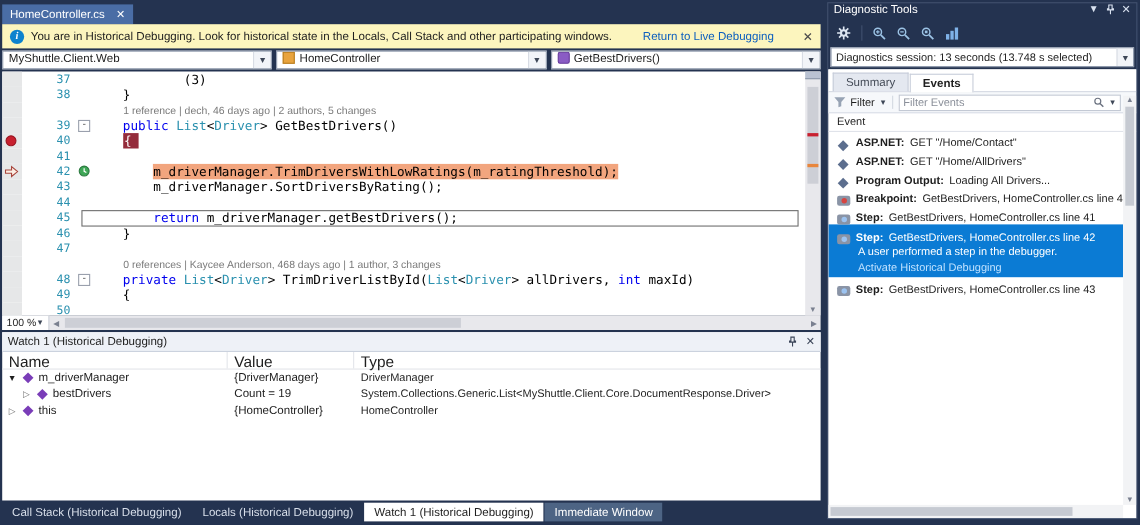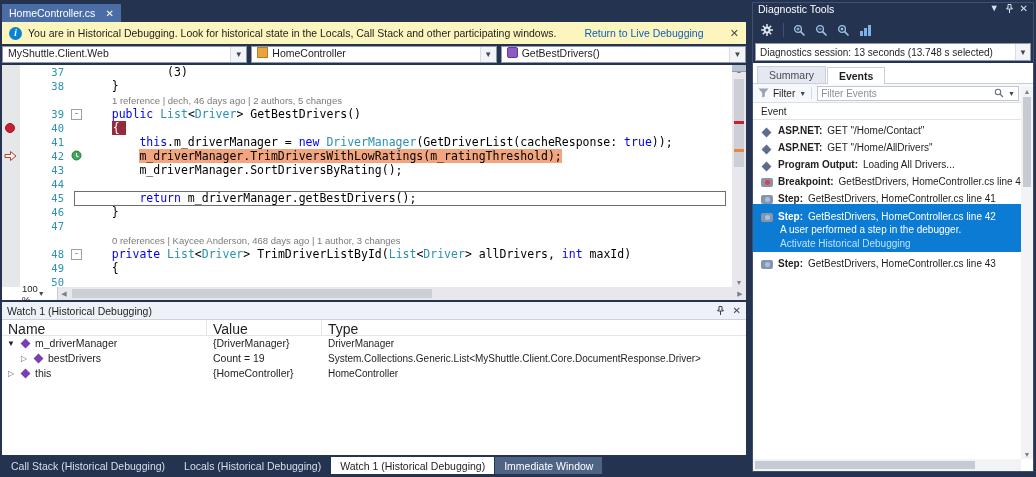--- a/index.html
+++ b/index.html
@@ -53,22 +53,22 @@
   .stmt-box{position:absolute;left:72px;right:6px;top:0;height:13px;border:1px solid #6e6e6e;pointer-events:none}
   .vscroll{position:absolute;right:0;top:0;width:14px;bottom:0;background:#E8E8EC;font-size:7px;color:#7A8090}
   .vscroll .arr{height:10px;display:flex;align-items:center;justify-content:center}
   .vscroll .arr.down{position:absolute;bottom:0;left:0;right:0}
   .vthumb{position:absolute;left:2px;right:2px;top:14px;height:88px;background:#CDCFD6}
   .split-handle{position:absolute;left:0;right:0;top:0;height:6px;background:#B9C2D3;border-bottom:1px solid #8E99AC}
   .mark-red{position:absolute;left:2px;right:2px;top:56px;height:3px;background:#C8202F}
   .mark-orange{position:absolute;left:2px;right:2px;top:84px;height:3px;background:#E8863C}
   .editor-bottom{position:absolute;left:0;top:285px;width:744px;height:13px;background:#E8E8EC;
     display:flex;align-items:center;font-size:9.5px}
-  .zoomctl{width:56px;height:13px;background:#fff;border-right:1px solid #C6CAD4;display:flex;
-    align-items:center;justify-content:space-between;padding:0 20px;box-sizing:border-box}
+  .zoomctl{width:43px;height:13px;background:#fff;border-right:1px solid #C6CAD4;display:flex;
+    align-items:center;justify-content:space-between;padding:0 4px;box-sizing:border-box}
   .zoomctl .arr{font-size:7px;color:#3E4757}
   .hsb{flex:1;position:relative;height:13px}
   .hsb .arr{position:absolute;top:0;width:12px;height:13px;display:flex;align-items:center;justify-content:center;font-size:7px;color:#7A8090}
   .hthumb{position:absolute;left:14px;width:360px;top:2px;height:9px;background:#CDCFD6}
   
   .watch{position:absolute;left:0;top:300px;width:744px;height:153px;background:#fff}
   .watch-header{height:17px;background:#EEF1F7;border-bottom:1px solid #CBD2DE;display:flex;
     align-items:center;padding:0 5px;gap:8px;font-size:10.5px}
   .watch-header .sp{flex:1}
   .watch-cols{height:15px;display:flex;border-bottom:1px solid #E3E5EA;color:#1e1e1e;font-size:14px}
@@ -201,21 +201,20 @@
             <span class="bp-dot"></span>
           </span>
           <span class="gut-num">40</span>
           <span class="gut-fold"></span>
           <span class="code-text"><span>    </span><span class="hl-bp"><span class="tk-p">{</span></span></span>
         </div>
         <div class="code-row">
           <span class="gut-ind"></span>
           <span class="gut-num">41</span>
           <span class="gut-fold"></span>
-          <span class="code-text"><span>        </span><span><span class="tk-k">this</span><span class="tk-p">.m_driverManager = </span><span class="tk-k">new</span><span class="tk-p"> </span><span class="tk-t">DriverManager</span><span class="tk-p">(GetDriverList(cacheResponse: </span><span class="tk-k">true</span><span class="tk-p">));</span></span></span>
         </div>
         <div class="code-row">
           <span class="gut-ind">
             <svg class="hist-arrow" width="13" height="12" viewBox="0 0 13 12">
               <path d="M1 4.5h5.5V1.5L12 6L6.5 10.5V7.5H1z" fill="#FCEEE4" stroke="#A8453C"></path>
             </svg>
           </span>
           <span class="gut-num">42</span>
           <span class="gut-fold">
             <svg class="clock-badge" width="11" height="11" viewBox="0 0 11 11">

